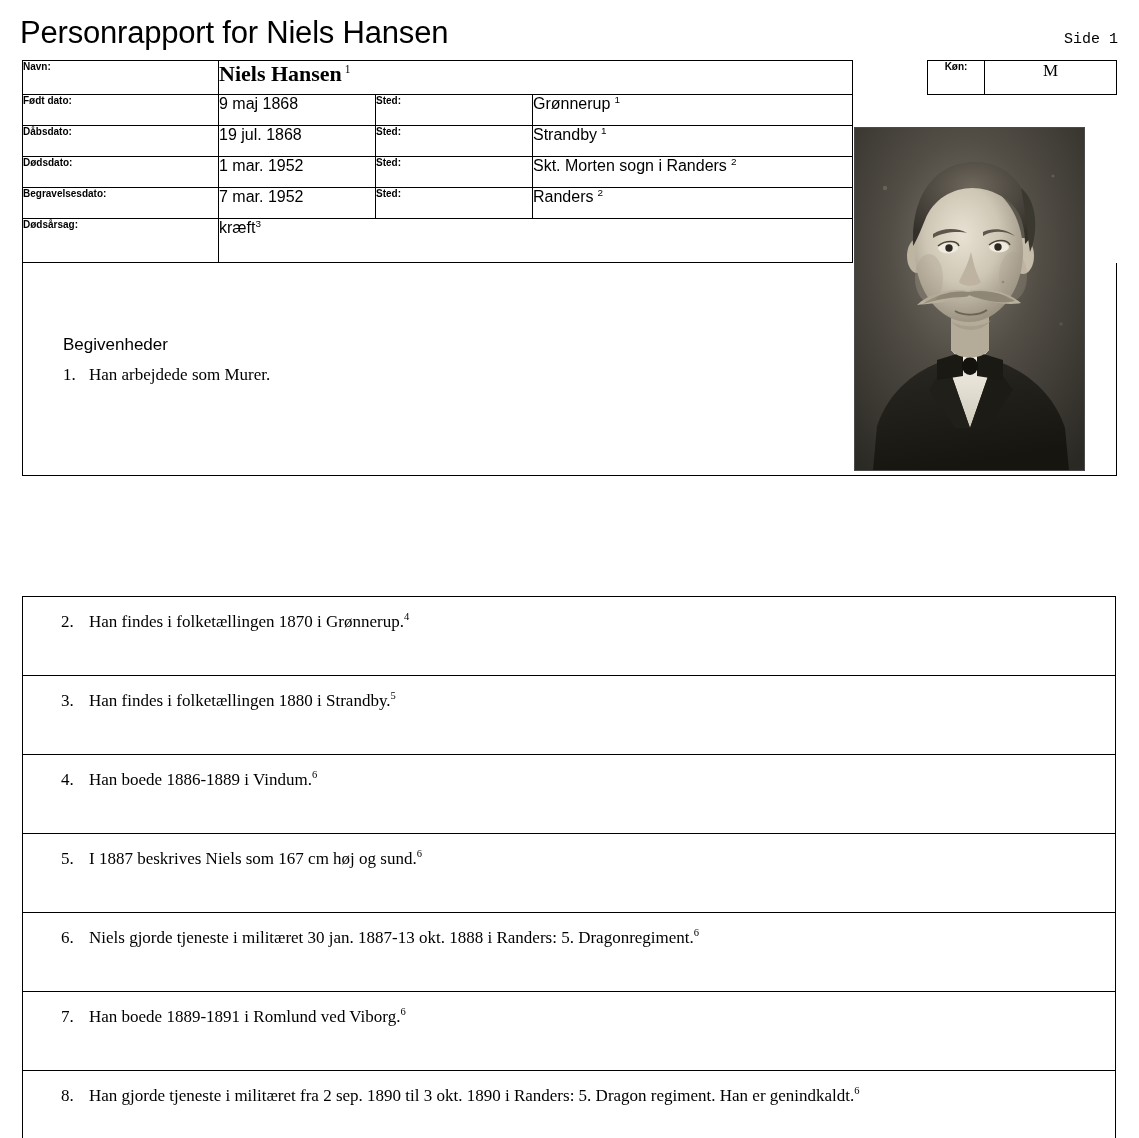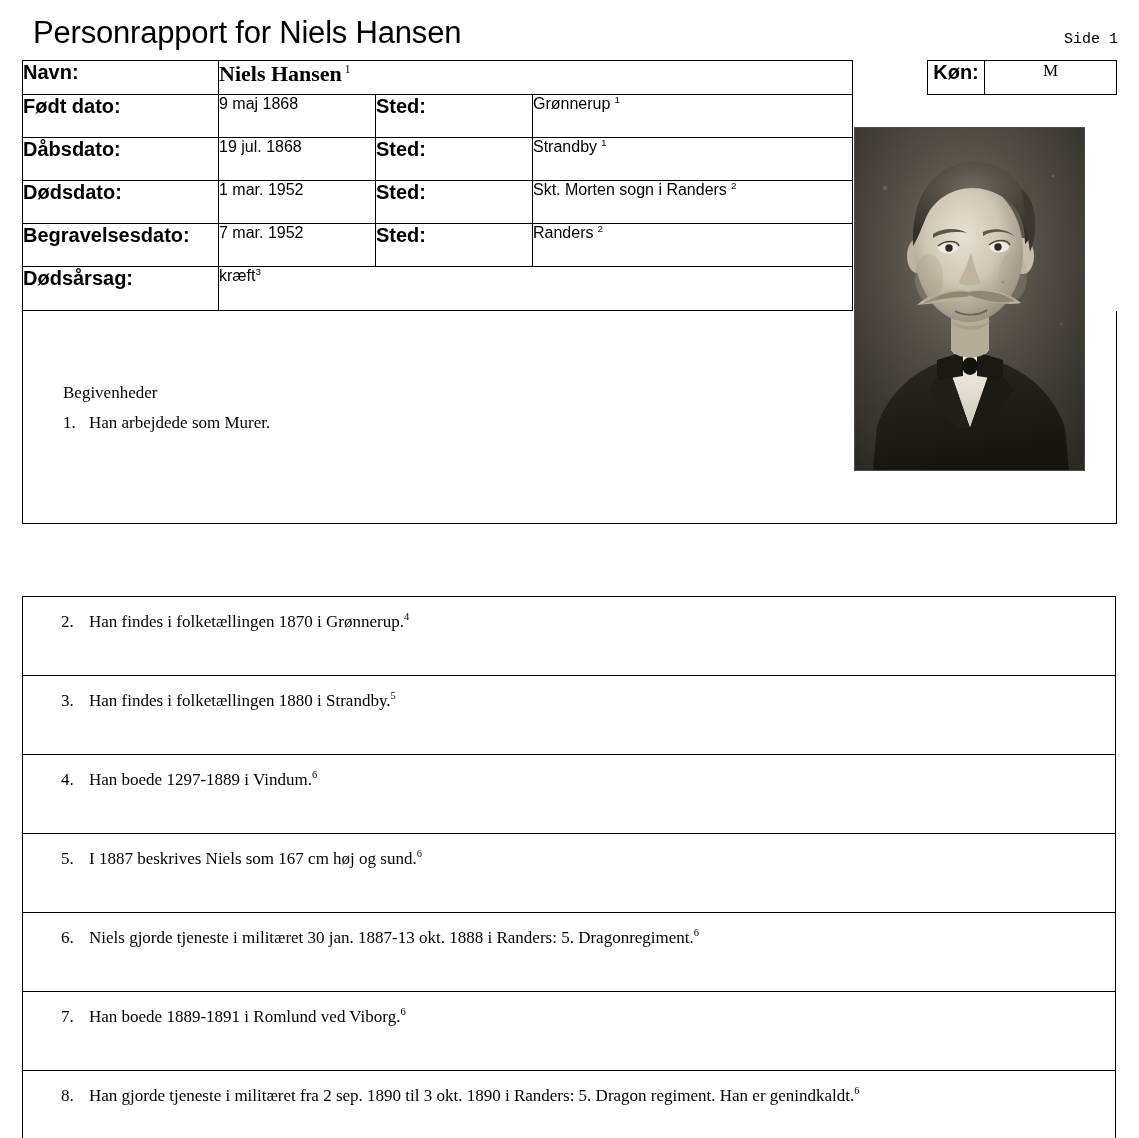--- a/index.html
+++ b/index.html
@@ -13,21 +13,21 @@
     overflow: hidden;
     font-family: "Liberation Serif", serif;
     color: #000000;
     position: relative;
   }
 
   
   .title-row {
     position: relative;
     height: 42px;
-    margin: 14px 0 0 13px;
+    margin: 14px 0 0 0;
   }
   .doc-title {
     position: absolute;
     left: 20px;
     top: 0;
     font-family: "Liberation Sans", sans-serif;
     font-size: 31px;
     font-weight: 400;
     line-height: 38px;
     letter-spacing: -0.2px;
@@ -53,21 +53,21 @@
   }
   .report td {
     border: 1.6px solid #000000;
     padding: 0;
     vertical-align: top;
   }
 
   .lbl {
     font-family: "Liberation Sans", sans-serif;
     font-weight: bold;
-    font-size: 20px;
+    font-size: 10px;
     padding: 4px 0 4px 9px;
     white-space: nowrap;
     vertical-align: middle;
   }
   .val {
     font-family: Liberation Sans, sans-serif;
     font-size: 16px;
     padding: 3px 0 4px 9px;
     vertical-align: middle;
   }
@@ -90,21 +90,21 @@
     font-size: 0.62em;
     vertical-align: super;
     line-height: 0;
     font-weight: normal;
   }
   .val-name sup { font-size: 0.52em; padding-left: 3px; }
   .sp { padding-left: 4px; }
 
   
   .r-name   { height: 34px; }
-  .r-data   { height: 43px; }
+  .r-data   { height: 31px; }
   .r-cause  { height: 44px; }
 
   
   .photo-cell {
     border: none !important;
     padding: 0 !important;
     position: relative;
     width: 232px;
   }
   .photo-frame {
@@ -118,21 +118,21 @@
     background: #3a3a36;
   }
   .photo-frame svg { display: block; width: 100%; height: 100%; }
 
   
   .events-cell {
     height: 150px;
     position: relative;
   }
   .events-head {
-    font-family: Liberation Serif, serif;
+    font-family: Liberation Sans, sans-serif;
     font-size: 17px;
     padding: 0;
     position: absolute;
     left: 40px;
     top: 72px;
   }
   .event-first {
     position: absolute;
     left: 40px;
     top: 102px;
@@ -343,21 +343,21 @@
           </div>
         </div>
       </td>
     </tr>
 
     <tr class="event-row">
       <td>
         <div class="event-body ev-h-52">
           <div class="ev-line">
             <span class="ev-num">4.</span>
-            <span class="ev-text"><span>Han boede 1297-1889 i Vindum.</span><sup>6</sup></span>
+            <span class="ev-text"><span>Han boede 1886-1889 i Vindum.</span><sup>6</sup></span>
           </div>
         </div>
       </td>
     </tr>
 
     <tr class="event-row">
       <td>
         <div class="event-body ev-h-52">
           <div class="ev-line">
             <span class="ev-num">5.</span>

